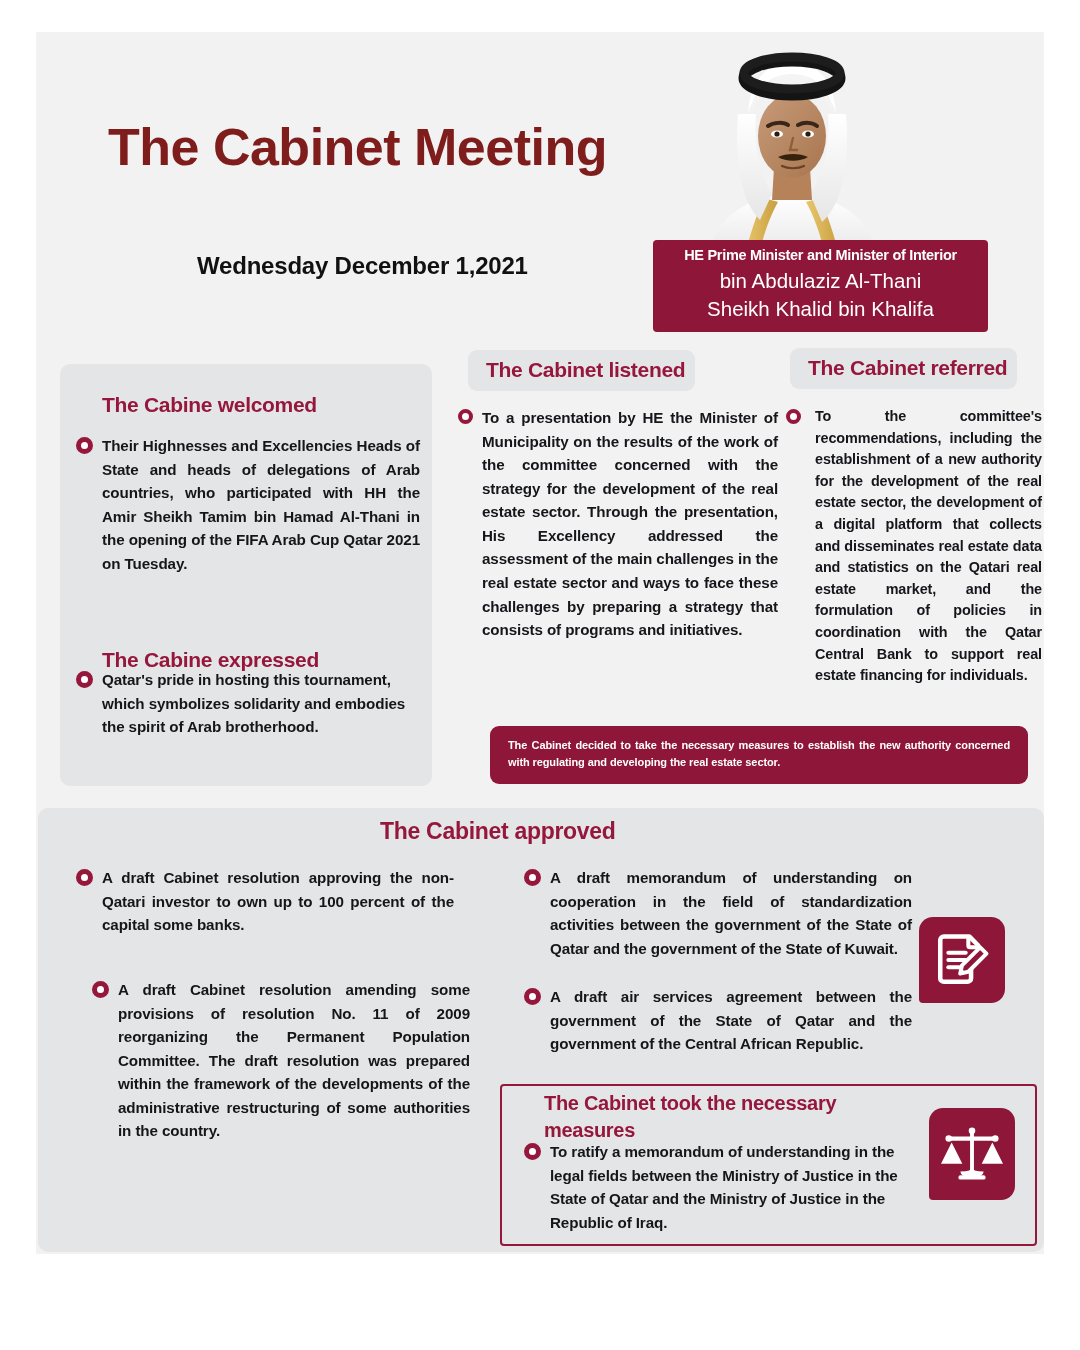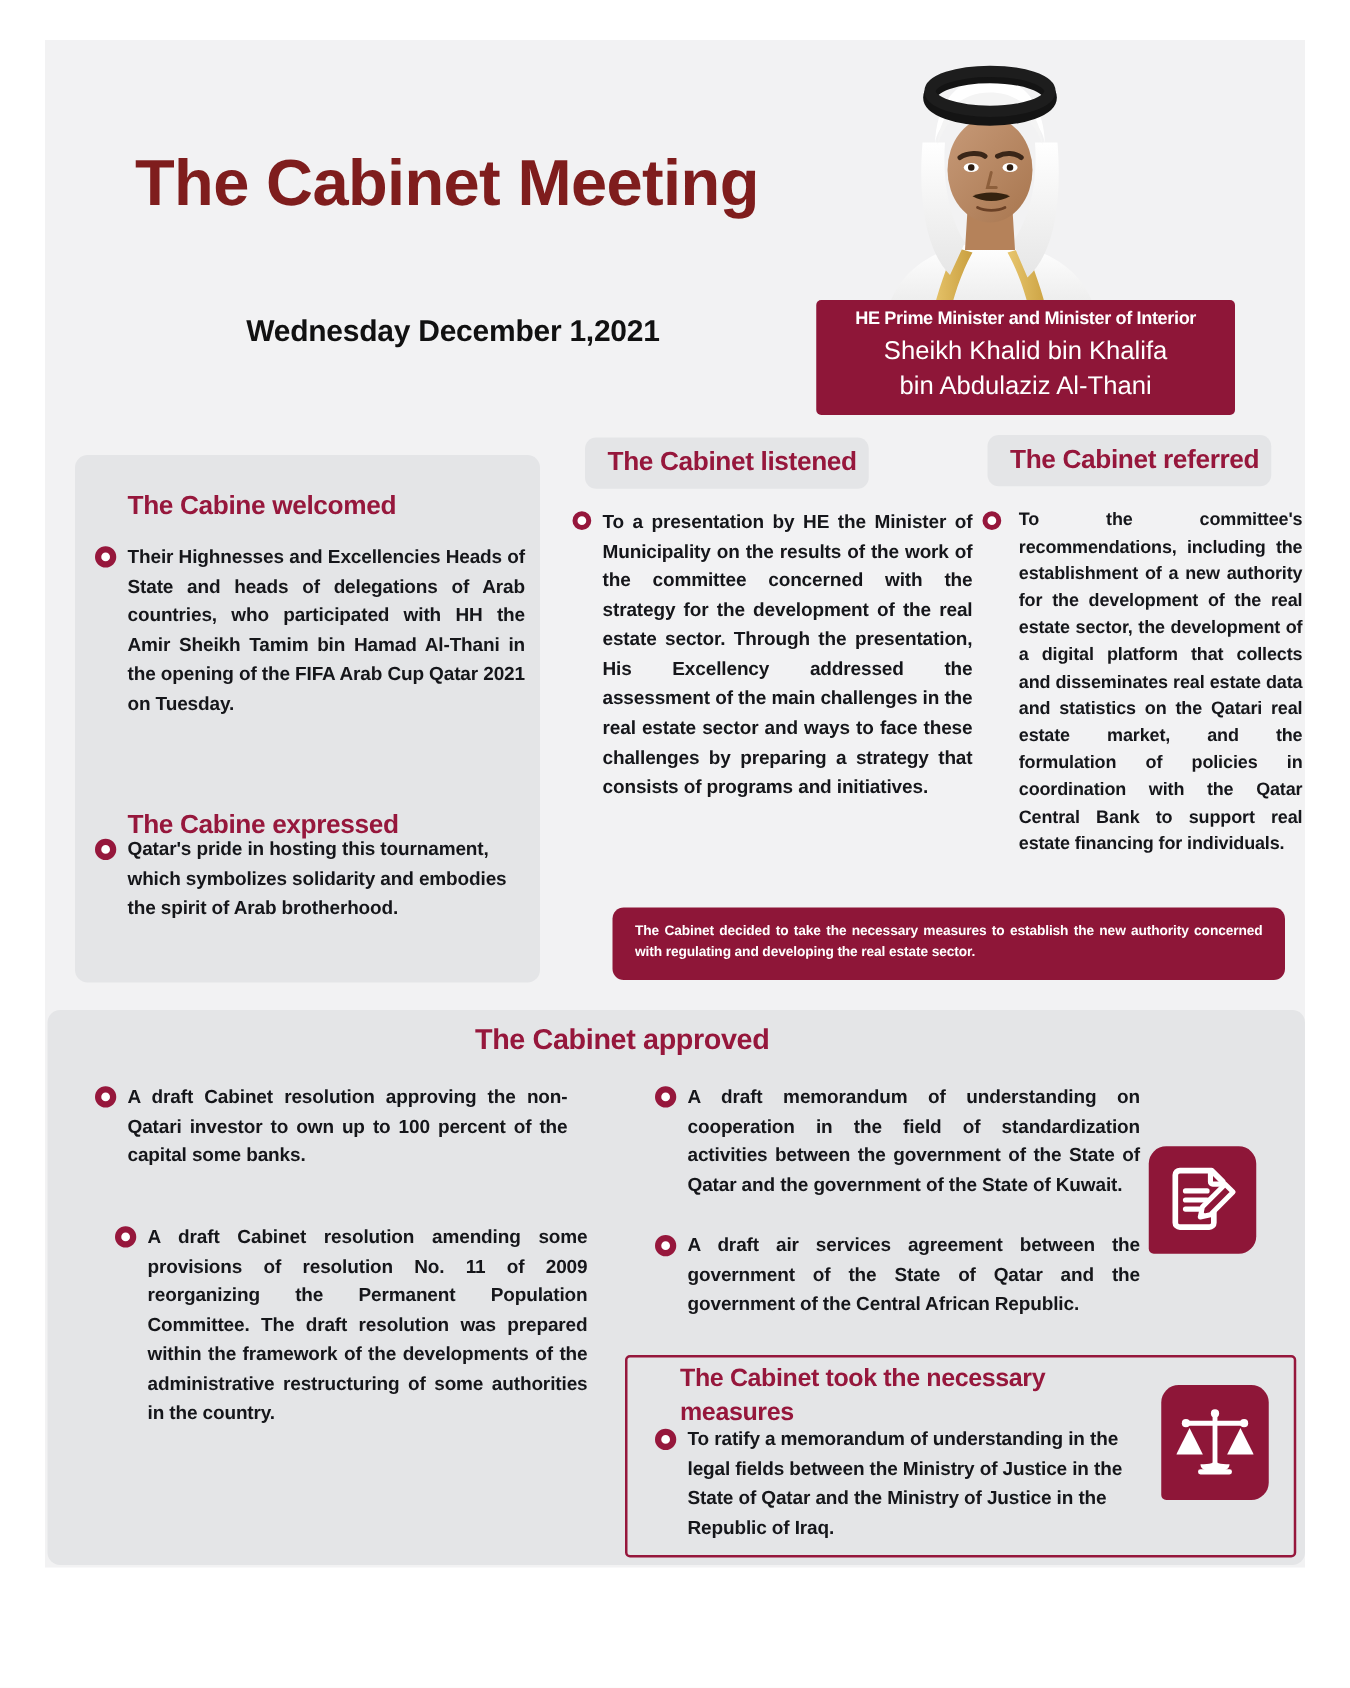--- a/index.html
+++ b/index.html
@@ -311,22 +311,22 @@
 
       <path d="M84 122 C90 125 100 125 106 122" stroke="#6b4126" stroke-width="2.2" fill="none" stroke-linecap="round"></path>
 
       <ellipse cx="94" cy="34" rx="48" ry="17" fill="none" stroke="#141414" stroke-width="11"></ellipse>
       <ellipse cx="94" cy="29" rx="48" ry="16" fill="none" stroke="#1d1d1d" stroke-width="9"></ellipse>
     </svg>
   </div>
 
   <div class="nameplate">
     <div class="np-title">HE Prime Minister and Minister of Interior</div>
+    <div class="np-name">bin Abdulaziz Al-Thani</div>
     <div class="np-name">Sheikh Khalid bin Khalifa</div>
-    <div class="np-name">bin Abdulaziz Al-Thani</div>
   </div>
 
   <div class="card-right-bg"></div>
   <div class="card-left"></div>
 
   <div class="sec-head head-welcomed">The Cabine welcomed</div>
 
   <div class="bullet-row b-welcomed">
     <span class="dot"></span>
     <span class="btext just">Their Highnesses and Excellencies Heads of State and heads of delegations of Arab countries, who participated with HH the Amir Sheikh Tamim bin Hamad Al-Thani in the opening of the FIFA Arab Cup Qatar 2021 on Tuesday.</span>

